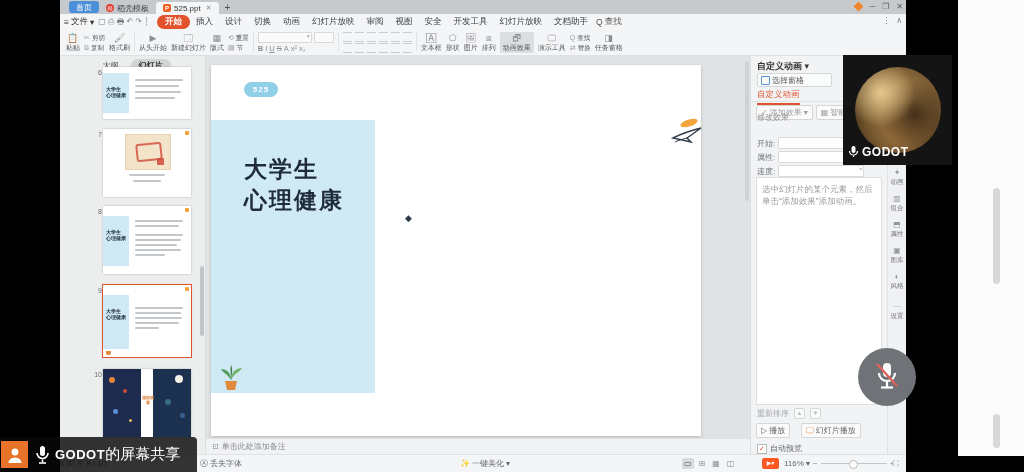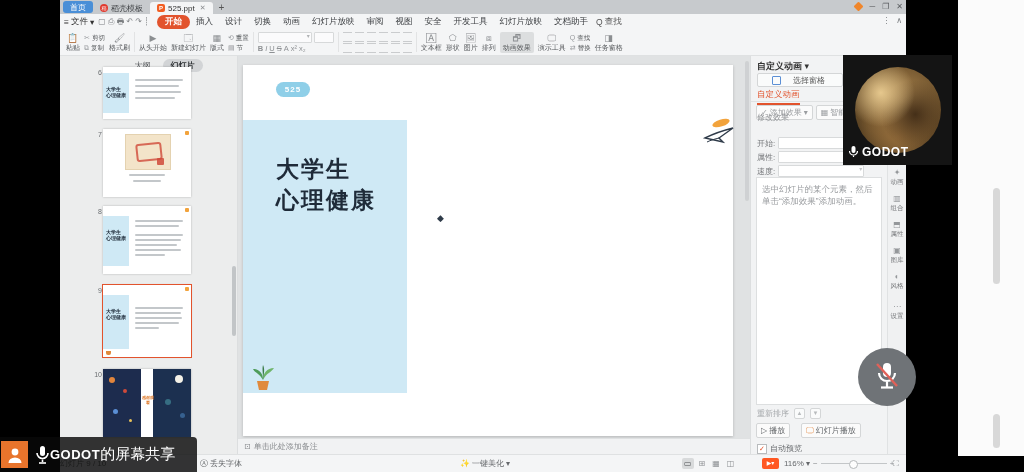--- a/index.html
+++ b/index.html
@@ -2,21 +2,21 @@
 <html><head>
 <meta charset="utf-8">
 <style>
   html,body{margin:0;padding:0;}
   body{width:1024px;height:472px;background:#000;position:relative;overflow:hidden;
        font-family:"Liberation Sans","DejaVu Sans",sans-serif;-webkit-font-smoothing:antialiased;}
   .abs{position:absolute;}
   
   .wps{position:absolute;left:60px;top:0;width:846px;height:472px;background:#f4f5f6;display:flex;flex-direction:column;}
   
-  .titlebar{height:14px;background:#c7cacd;display:flex;align-items:flex-end;padding-left:3px;position:relative;}
+  .titlebar{height:14px;background:#c7cacd;display:flex;align-items:flex-end;padding-left:9px;position:relative;}
   .ttab{height:12px;display:flex;align-items:center;gap:3px;padding:0 7px;font-size:8px;color:#3c3f42;border-radius:3px 3px 0 0;}
   .ttab.home{background:#4a8fd7;color:#fff;border-radius:3px;margin-bottom:1px;}
   .ttab.active{background:#f4f5f6;color:#333;}
   .doc-ico{width:8px;height:8px;border-radius:2px;background:#f25e22;color:#fff;font-size:6px;line-height:8px;text-align:center;font-weight:bold;}
   .rice-ico{width:8px;height:8px;border-radius:50%;background:#e03a2f;color:#fff;font-size:5px;line-height:8px;text-align:center;}
   .tab-x{color:#8a8d90;font-size:7px;margin-left:2px;}
   .newtab{font-size:10px;color:#555;margin-left:6px;margin-bottom:1px;}
   .winbtns{position:absolute;right:3px;top:2px;display:flex;gap:7px;color:#5a5d60;font-size:8px;align-items:center;}
   .member-gem{width:7px;height:7px;background:#f0862b;border-radius:1px;transform:rotate(45deg);}
   
@@ -38,21 +38,21 @@
   .fontbox{width:52px;height:9px;border:1px solid #d7d9da;background:#fbfbfc;border-radius:1px;position:relative;}
   .fontbox:after{content:"▾";position:absolute;right:1px;top:-1px;font-size:6px;color:#b0b3b5;}
   .sizebox{width:18px;height:9px;border:1px solid #d7d9da;background:#fbfbfc;border-radius:1px;position:relative;}
   .fmtglyphs{display:flex;gap:4px;font-size:7.5px;color:#8d9093;align-items:center;}
   .parag{display:grid;grid-template-columns:repeat(6,9px);grid-gap:1px 3px;}
   .parag i{height:8px;border-bottom:1px solid #b9bcbe;border-top:1px solid #b9bcbe;opacity:.7;}
   .rbtn-hl{background:#dcdedf;border-radius:2px;padding:1px 3px;}
   
   .mainrow{flex:1;display:flex;min-height:0;}
   
-  .sidebar{width:145px;background:#eceded;border-right:1px solid #dcdedf;position:relative;font-size:7px;padding-left:32px;}
+  .sidebar{width:145px;background:#eceded;border-right:1px solid #dcdedf;position:relative;font-size:7px;}
   .stabs{display:flex;gap:4px;justify-content:center;padding-top:3px;font-size:8px;color:#55585b;}
   .stab{padding:1px 8px;border-radius:8px;}
   .stab.on{background:#d2d4d6;color:#2f3235;font-weight:bold;}
   .thumb{position:absolute;left:43px;width:88px;background:#fff;box-shadow:0 0 2px rgba(0,0,0,.25);}
   .tnum{position:absolute;left:33px;width:9px;text-align:right;color:#6b6e71;font-size:7px;}
   .anim-dot{position:absolute;right:2px;top:2px;width:4px;height:4px;background:#f2a33c;border-radius:1px;}
   .bluecol{position:absolute;left:0;top:10px;bottom:8px;width:26px;background:#cfe9f5;}
   .bluecol .bt{position:absolute;left:3px;top:14px;font-size:5px;line-height:6px;color:#23303e;font-family:"Liberation Serif",serif;font-weight:bold;}
   .tl{position:absolute;background:#c3c7ca;height:2px;border-radius:1px;}
   .thumb .pot{position:absolute;left:3px;bottom:2px;width:5px;height:4px;background:#e08a3c;border-radius:0 0 2px 2px;}
@@ -69,21 +69,21 @@
   .bluepanel{position:absolute;left:0;top:55px;width:164px;height:273px;background:#cfe9f5;}
   .badge525{position:absolute;left:33px;top:17px;width:34px;height:15px;background:#8fcfe8;border-radius:8px;color:#fff;font-size:8px;font-weight:bold;text-align:center;line-height:15px;letter-spacing:1px;}
   .slidetitle{position:absolute;left:33px;top:88px;font-family:"DejaVu Serif","Liberation Serif",serif;font-size:23px;line-height:31px;color:#1f2b39;font-weight:600;letter-spacing:2px;white-space:pre-line;}
   .bullet-d{position:absolute;left:194px;top:148px;color:#2f3b49;font-size:9px;}
   .para{position:absolute;left:215px;top:141px;width:272px;font-size:12.4px;line-height:18.2px;color:#3d4956;text-align:justify;font-family:"Liberation Serif","DejaVu Serif",serif;}
   .canvscroll{position:absolute;right:1px;top:5px;width:4px;height:140px;background:#cfd1d3;border-radius:2px;}
   .notesbar{position:absolute;left:0;right:0;bottom:0;height:15px;background:#f1f2f3;border-top:1px solid #dfe1e2;display:flex;align-items:center;gap:3px;padding-left:6px;font-size:8px;color:#8b8e91;}
   
   .pane{width:136px;background:#f2f3f4;border-left:1px solid #dcdedf;position:relative;font-size:8.5px;color:#444;}
   .pane-title{position:absolute;left:6px;top:4px;font-size:9px;color:#333;font-weight:bold;}
-  .selpane{position:absolute;left:6px;top:17px;width:70px;height:12px;border:1px solid #d4d6d7;background:#fafbfb;border-radius:2px;display:flex;align-items:center;gap:12px;padding-left:14px;font-size:8px;color:#555;}
+  .selpane{position:absolute;left:6px;top:17px;width:70px;height:12px;border:1px solid #d4d6d7;background:#fafbfb;border-radius:2px;display:flex;align-items:center;gap:2px;padding-left:3px;font-size:8px;color:#555;}
   .selpane .sq{width:7px;height:7px;border:1.5px solid #5b8fd5;border-radius:1px;}
   .pane-tab{position:absolute;left:6px;top:33px;color:#e2532d;font-size:8.5px;padding-bottom:2px;border-bottom:2px solid #e2532d;}
   .pane-tabline{position:absolute;left:0;right:0;top:45px;height:1px;background:#e0e2e3;}
   .pbtns{position:absolute;left:5px;top:49px;display:flex;gap:3px;}
   .pbtn{height:13px;border:1px solid #d4d6d7;background:#fbfbfb;border-radius:2px;display:flex;align-items:center;gap:2px;padding:0 4px;color:#9a9da0;font-size:8px;white-space:nowrap;}
   .modify{position:absolute;left:6px;top:56px;color:#8b8e91;font-size:8px;}
   .frow{position:absolute;left:6px;display:flex;align-items:center;gap:3px;font-size:8px;color:#77797c;}
   .finput{width:84px;height:10px;border:1px solid #d8dadb;background:#fff;border-radius:1px;position:relative;}
   .finput:after{content:"▾";position:absolute;right:1px;top:-1px;font-size:6px;color:#c4c6c8;}
   .alist{position:absolute;left:5px;top:121px;width:124px;height:226px;background:#fff;border:1px solid #dddfe0;}
@@ -118,21 +118,21 @@
   .avatar{position:absolute;left:12px;top:12px;width:86px;height:86px;border-radius:50%;
     background:
       radial-gradient(circle at 30% 30%, rgba(240,210,150,.9), rgba(240,210,150,0) 40%),
       radial-gradient(circle at 70% 55%, rgba(60,40,20,.9), rgba(60,40,20,0) 45%),
       radial-gradient(circle at 50% 80%, rgba(150,110,60,.9), rgba(150,110,60,0) 50%),
       radial-gradient(circle at 55% 40%, #b08a52, #6b4f2a 60%, #2e2212 100%);}
   .tile-label{position:absolute;left:6px;bottom:6px;display:flex;align-items:center;gap:4px;color:#fff;font-size:12px;font-weight:bold;letter-spacing:.5px;}
   .micbtn{position:absolute;left:858px;top:348px;width:58px;height:58px;border-radius:50%;background:#6f7377;display:flex;align-items:center;justify-content:center;}
   .banner{position:absolute;left:0;top:437px;width:197px;height:35px;background:rgba(8,8,8,.82);border-radius:0 4px 0 0;display:flex;align-items:center;}
   .b-avatar{width:27px;height:27px;background:#e8742c;margin-left:1px;display:flex;align-items:center;justify-content:center;}
-  .b-text{color:#fff;white-space:nowrap;}
+  .b-text{color:#fff;margin-left:5px;white-space:nowrap;}
   .b-user{font-size:13px;font-weight:bold;letter-spacing:.5px;}
   .b-suffix{font-size:15px;font-family:"Liberation Serif","DejaVu Serif",serif;}
   svg{display:block;}
 </style>
 </head>
 <body>
 
 <div class="stage">
 
   <div class="wps">

